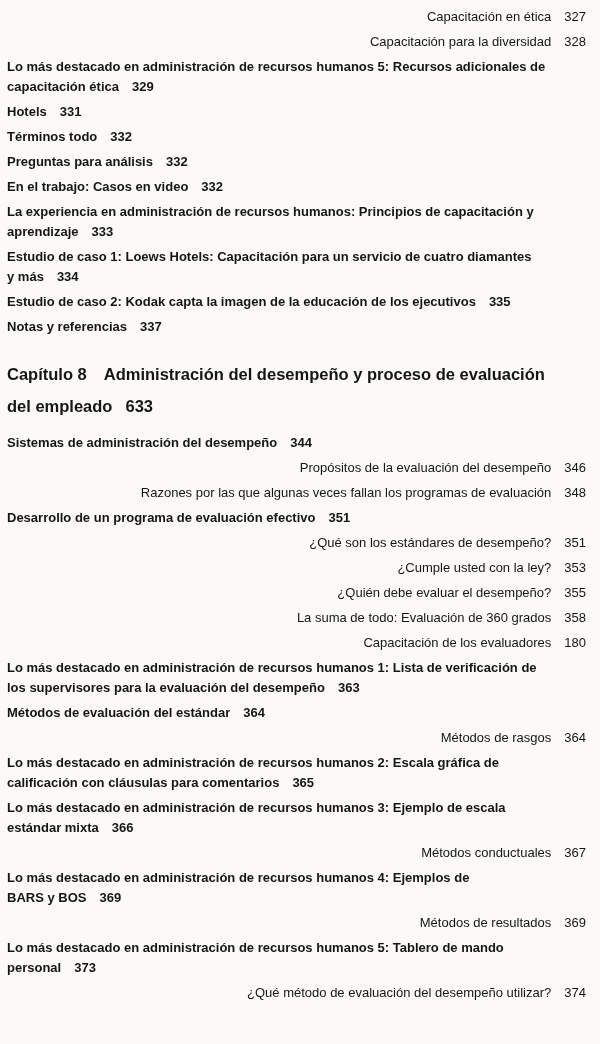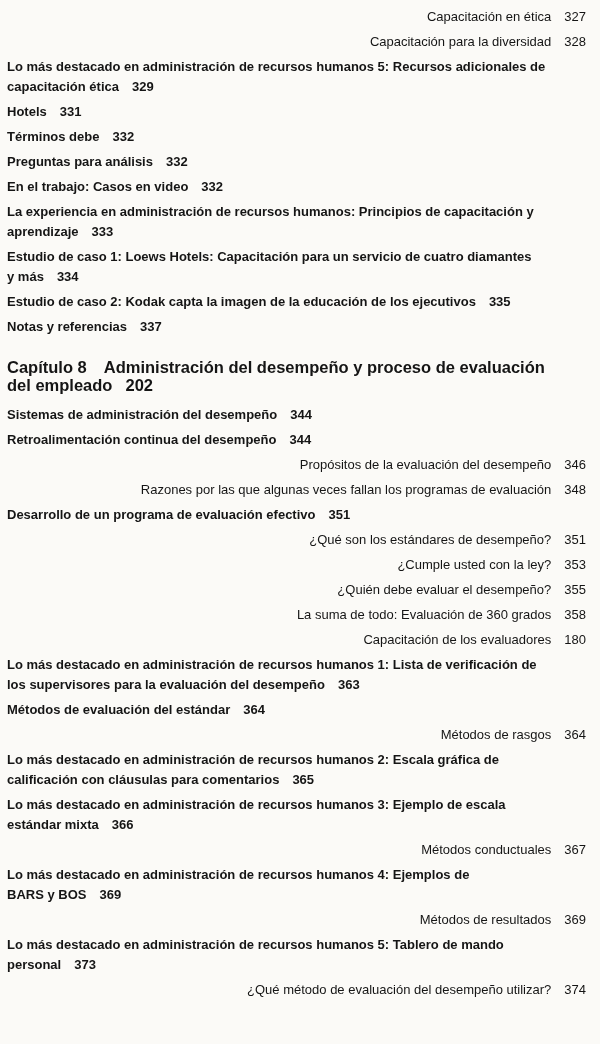--- a/index.html
+++ b/index.html
@@ -27,54 +27,53 @@
   .entry.bold {
     font-weight: bold;
   }
   .entry.sub {
     padding-left: 18px;
     font-weight: normal;
     text-align: right;
   }
   .entry.chapter {
     font-size: 16.5px;
-    line-height: 18px;
+    line-height: 32px;
     font-weight: bold;
     margin: 21px 0 11px 0;
   }
   .ch-label {
     margin-right: 17px;
   }
   .pg {
     margin-left: 13px;
   }
 </style>
 </head>
 <body>
 
 <main class="page">
   <div id="toc-list">
       <div class="entry sub"><span class="title">Capacitación en ética</span><span class="pg">327</span></div>
       <div class="entry sub"><span class="title">Capacitación para la diversidad</span><span class="pg">328</span></div>
       <div class="entry bold"><span class="title">Lo más destacado en administración de recursos humanos 5: Recursos adicionales de
 capacitación ética</span><span class="pg">329</span></div>
       <div class="entry bold"><span class="title">Hotels</span><span class="pg">331</span></div>
-      <div class="entry bold"><span class="title">Términos debe</span><span class="pg">332</span></div>
+      <div class="entry bold"><span class="title">Términos todo</span><span class="pg">332</span></div>
       <div class="entry bold"><span class="title">Preguntas para análisis</span><span class="pg">332</span></div>
       <div class="entry bold"><span class="title">En el trabajo: Casos en video</span><span class="pg">332</span></div>
       <div class="entry bold"><span class="title">La experiencia en administración de recursos humanos: Principios de capacitación y
 aprendizaje</span><span class="pg">333</span></div>
       <div class="entry bold"><span class="title">Estudio de caso 1: Loews Hotels: Capacitación para un servicio de cuatro diamantes
 y más</span><span class="pg">334</span></div>
       <div class="entry bold"><span class="title">Estudio de caso 2: Kodak capta la imagen de la educación de los ejecutivos</span><span class="pg">335</span></div>
       <div class="entry bold"><span class="title">Notas y referencias</span><span class="pg">337</span></div>
       <h2 class="entry chapter"><span class="ch-label">Capítulo 8</span><span class="title">Administración del desempeño y proceso de evaluación
-del empleado</span><span class="pg">202</span></h2>
+del empleado</span><span class="pg">633</span></h2>
       <div class="entry bold"><span class="title">Sistemas de administración del desempeño</span><span class="pg">344</span></div>
-      <div class="entry bold"><span class="title">Retroalimentación continua del desempeño</span><span class="pg">344</span></div>
       <div class="entry sub"><span class="title">Propósitos de la evaluación del desempeño</span><span class="pg">346</span></div>
       <div class="entry sub"><span class="title">Razones por las que algunas veces fallan los programas de evaluación</span><span class="pg">348</span></div>
       <div class="entry bold"><span class="title">Desarrollo de un programa de evaluación efectivo</span><span class="pg">351</span></div>
       <div class="entry sub"><span class="title">¿Qué son los estándares de desempeño?</span><span class="pg">351</span></div>
       <div class="entry sub"><span class="title">¿Cumple usted con la ley?</span><span class="pg">353</span></div>
       <div class="entry sub"><span class="title">¿Quién debe evaluar el desempeño?</span><span class="pg">355</span></div>
       <div class="entry sub"><span class="title">La suma de todo: Evaluación de 360 grados</span><span class="pg">358</span></div>
       <div class="entry sub"><span class="title">Capacitación de los evaluadores</span><span class="pg">180</span></div>
       <div class="entry bold"><span class="title">Lo más destacado en administración de recursos humanos 1: Lista de verificación de
 los supervisores para la evaluación del desempeño</span><span class="pg">363</span></div>

